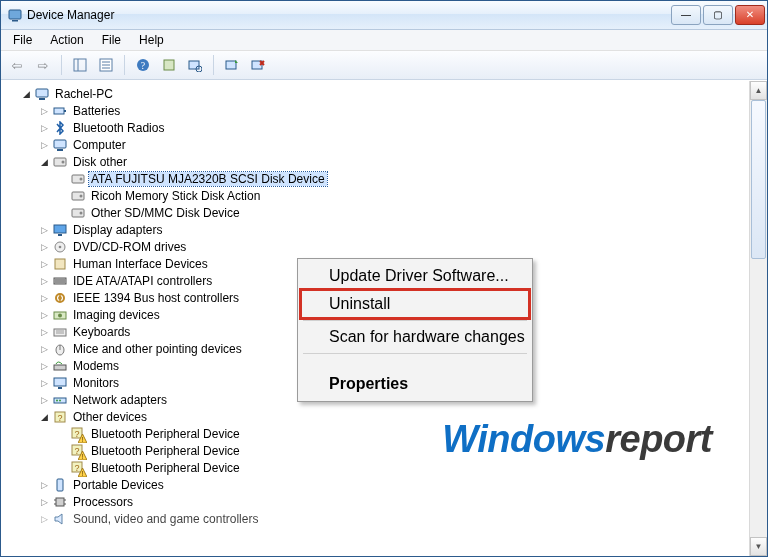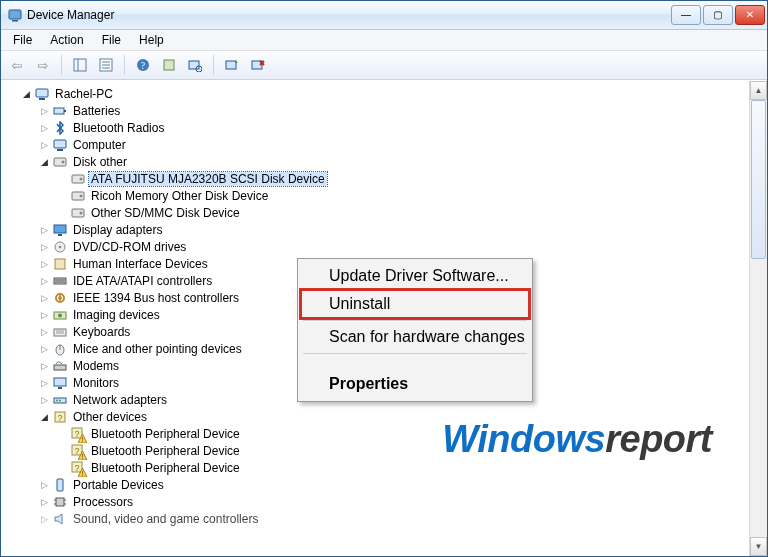--- a/index.html
+++ b/index.html
@@ -339,21 +339,21 @@
         </div>
         <div class="row">
           <span class="indent" style="width: 54px;"></span>
           <span class="tw"></span>
           <span class="ic">
             <svg width="14" height="14">
               <rect x="1" y="3" width="12" height="8" rx="1" fill="#e6e6e6" stroke="#777"></rect>
               <circle cx="10" cy="7" r="1.5" fill="#888"></circle>
             </svg>
           </span>
-          <span class="lbl">Ricoh Memory Other Disk Device</span>
+          <span class="lbl">Ricoh Memory Stick Disk Action</span>
         </div>
         <div class="row">
           <span class="indent" style="width: 54px;"></span>
           <span class="tw"></span>
           <span class="ic">
             <svg width="14" height="14">
               <rect x="1" y="3" width="12" height="8" rx="1" fill="#e6e6e6" stroke="#777"></rect>
               <circle cx="10" cy="7" r="1.5" fill="#888"></circle>
             </svg>
           </span>

